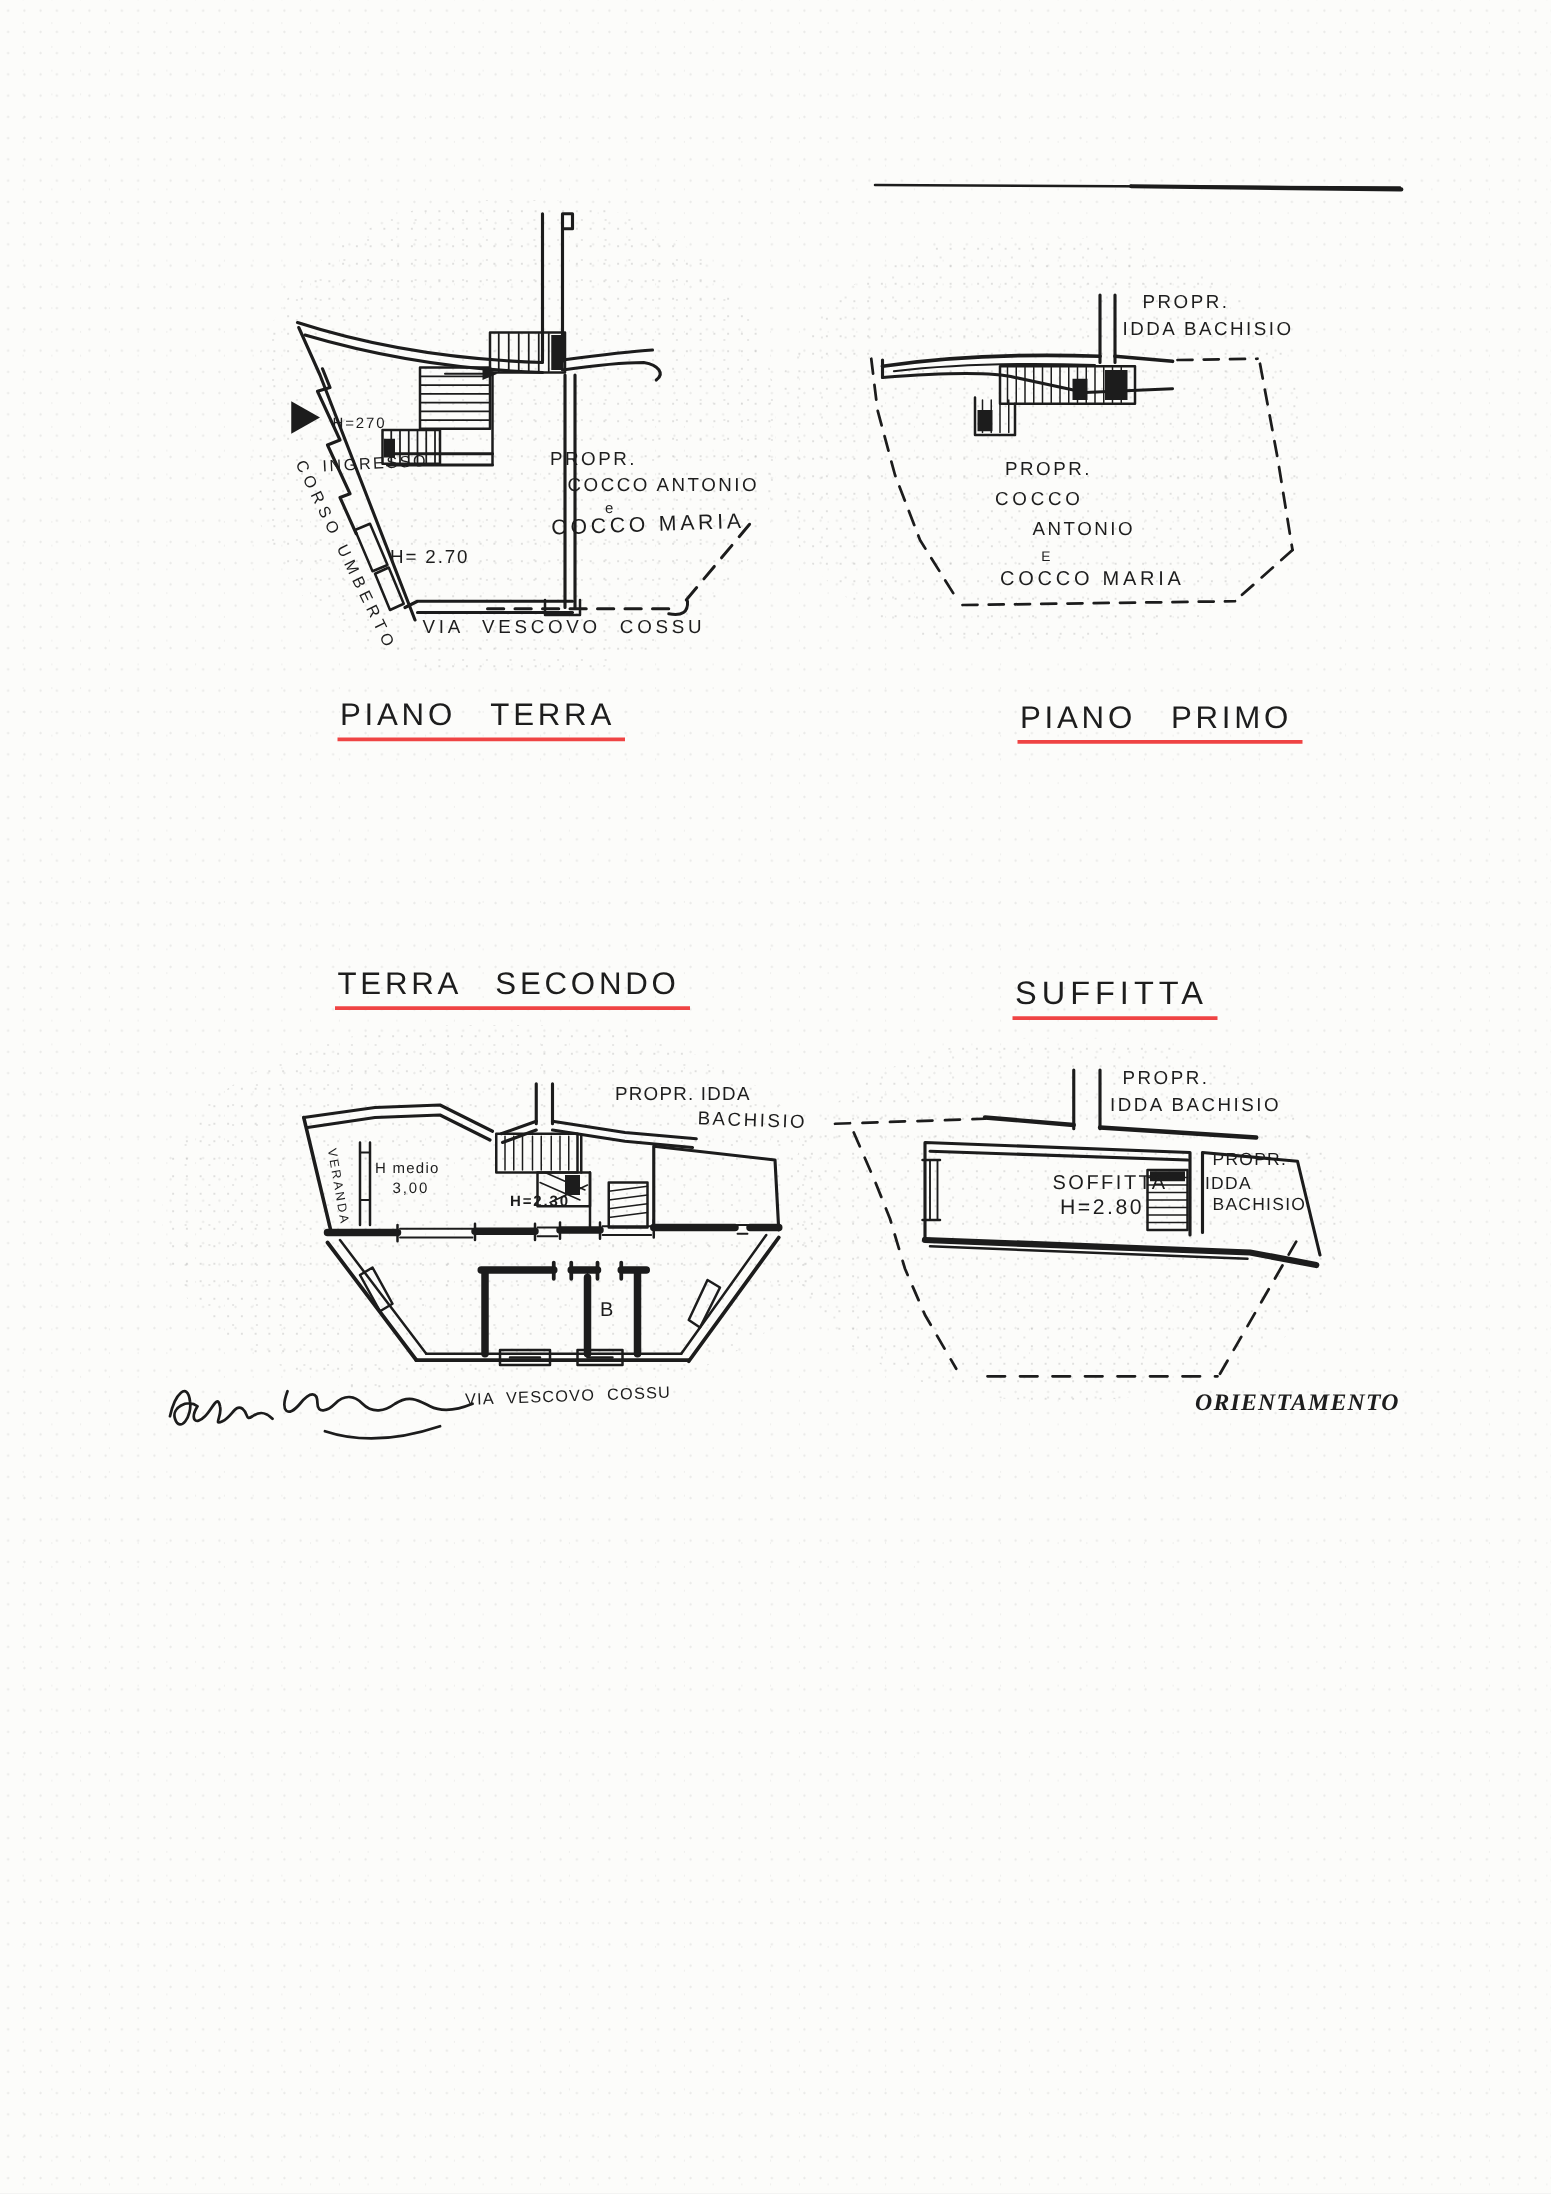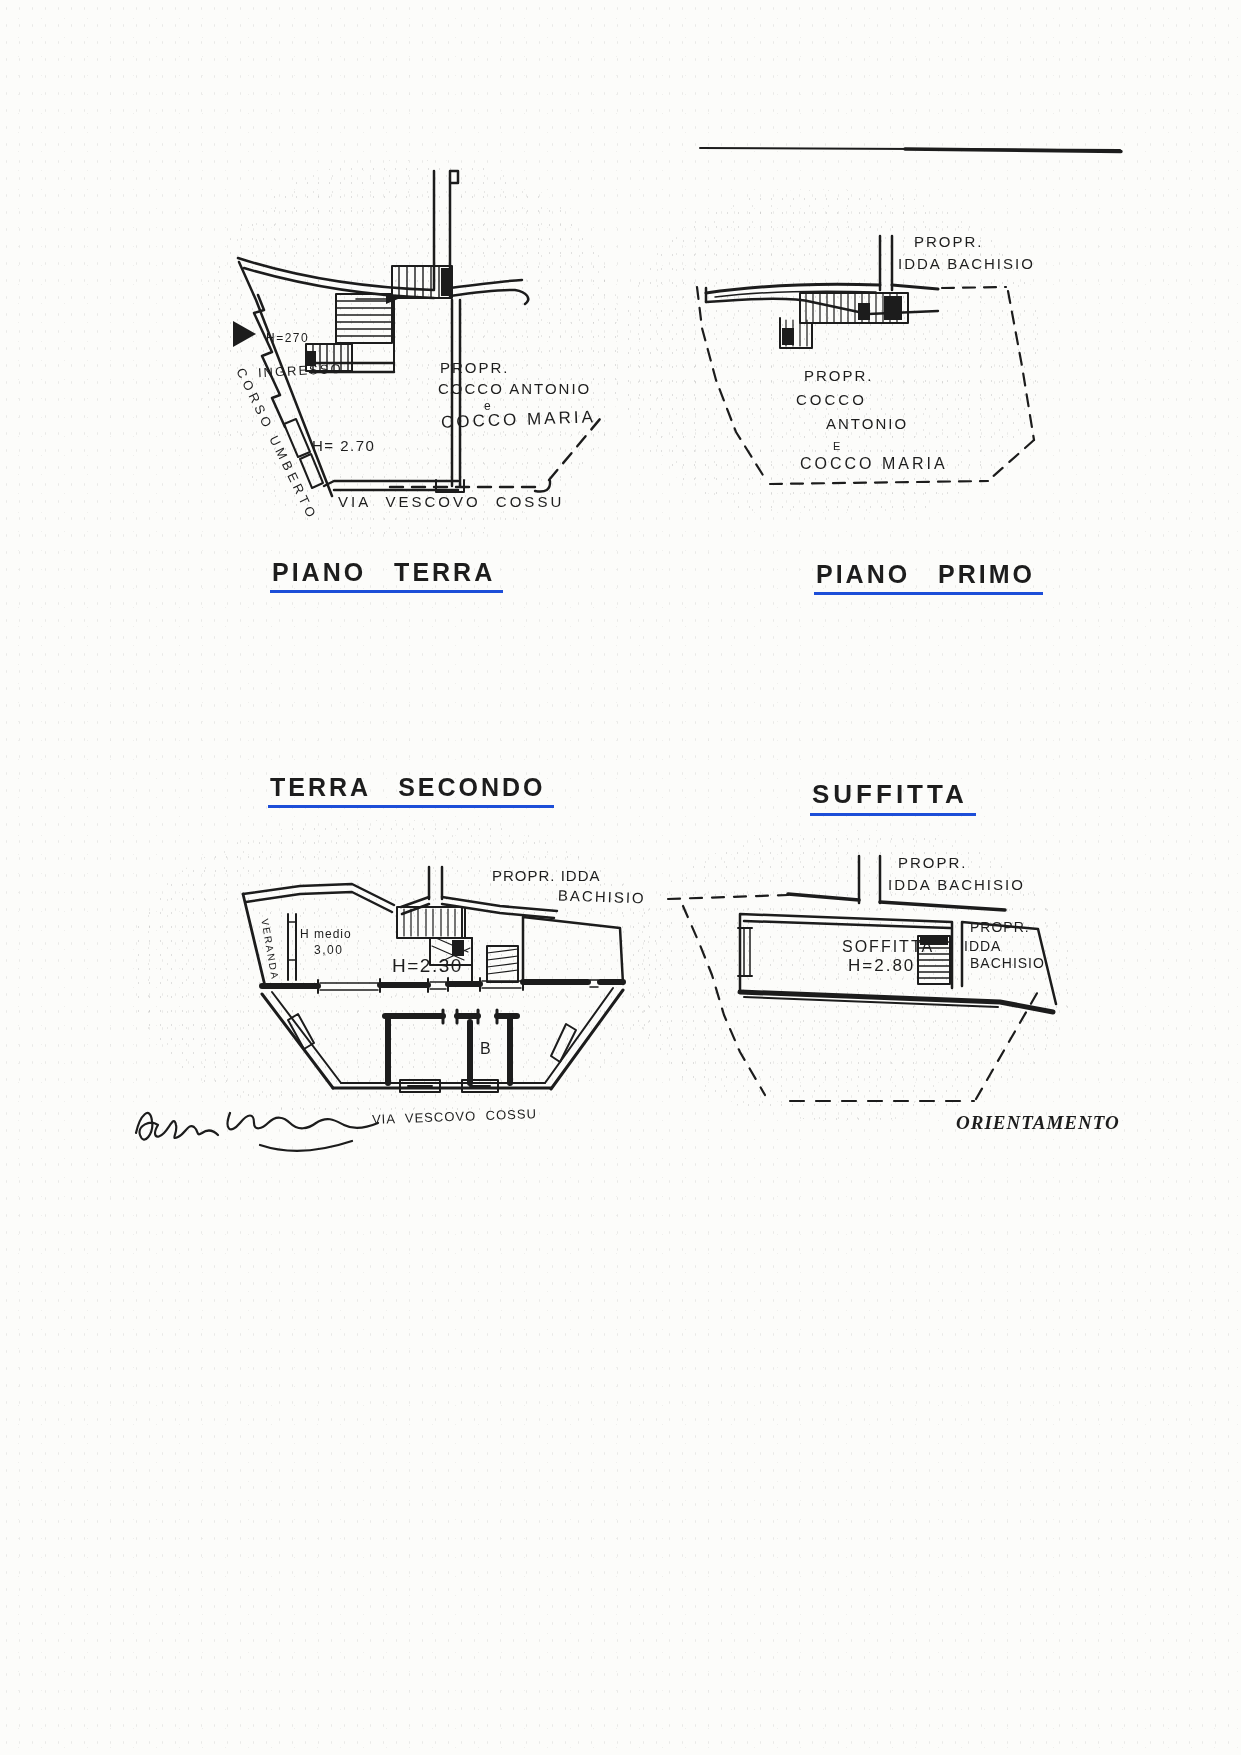--- a/index.html
+++ b/index.html
@@ -27,22 +27,22 @@
     opacity:.22;
   }
   svg.drawing{position:absolute;left:0;top:0;}
   .lbl{
     position:absolute;white-space:nowrap;line-height:1.12;
     font-family:"Liberation Sans",sans-serif;color:#1d1d1d;
     letter-spacing:1.5px;
   }
   .plan-title{
     font-size:25px;letter-spacing:3px;word-spacing:18px;
-    border-bottom:3px solid #1d4ed8;padding:0 8px 4px 2px;
-    font-weight:bold;
+    border-bottom:3px solid #ef4444;padding:0 8px 4px 2px;
+    font-weight:normal;
   }
   .serif-label{
     font-family:"Liberation Serif",serif;font-weight:bold;font-style:italic;
     font-size:19px;letter-spacing:1px;
   }
 </style>
 </head>
 <body>
 
 <div class="page">
@@ -199,42 +199,42 @@
 
       <path d="M962,922 V986 M962,922 L1038,929 M1038,929 L1056,1004"></path>
     </g>
   </svg>
 
   <div class="lbl" style="left:266px;top:332px;font-size:12px;">H=270</div>
   <div class="lbl" style="left:258px;top:364px;font-size:13px;letter-spacing:2px;transform:rotate(-3deg);">INGRESSO</div>
   <div class="lbl" style="left:246px;top:366px;font-size:13px;letter-spacing:4px;transform:rotate(64deg);transform-origin:left top;">CORSO UMBERTO</div>
   <div class="lbl" style="left:312px;top:438px;font-size:15px;">H= 2.70</div>
   <div class="lbl" style="left:440px;top:360px;font-size:15px;letter-spacing:2px;">PROPR.</div>
-  <div class="lbl" style="left:438px;top:381px;font-size:15px;letter-spacing:2px;text-align:right;">COCCO ANTONIO</div>
+  <div class="lbl" style="left:454px;top:381px;font-size:15px;letter-spacing:2px;text-align:right;">COCCO ANTONIO</div>
   <div class="lbl" style="left:484px;top:400px;font-size:12px;">e</div>
   <div class="lbl" style="left:441px;top:410px;font-size:17px;letter-spacing:3px;transform:rotate(-2deg);">COCCO MARIA</div>
   <div class="lbl" style="left:338px;top:494px;font-size:15px;letter-spacing:3px;word-spacing:8px;">VIA VESCOVO COSSU</div>
   <div class="lbl plan-title" style="left:270px;top:558px;">PIANO TERRA</div>
 
   <div class="lbl" style="left:914px;top:234px;font-size:15px;letter-spacing:2px;">PROPR.</div>
   <div class="lbl" style="left:898px;top:256px;font-size:15px;letter-spacing:2px;">IDDA BACHISIO</div>
   <div class="lbl" style="left:804px;top:368px;font-size:15px;letter-spacing:2px;">PROPR.</div>
   <div class="lbl" style="left:796px;top:392px;font-size:15px;letter-spacing:3px;">COCCO</div>
   <div class="lbl" style="left:826px;top:416px;font-size:15px;letter-spacing:2px;">ANTONIO</div>
   <div class="lbl" style="left:833px;top:440px;font-size:11px;">E</div>
   <div class="lbl" style="left:800px;top:455px;font-size:16px;letter-spacing:3px;">COCCO MARIA</div>
   <div class="lbl plan-title" style="left:814px;top:560px;">PIANO PRIMO</div>
 
   <div class="lbl plan-title" style="left:268px;top:773px;">TERRA SECONDO</div>
   <div class="lbl" style="left:492px;top:868px;font-size:15px;letter-spacing:1px;">PROPR. IDDA</div>
   <div class="lbl" style="left:558px;top:889px;font-size:15px;letter-spacing:2px;transform:rotate(2deg);">BACHISIO</div>
   <div class="lbl" style="left:270px;top:918px;font-size:10px;letter-spacing:2px;transform:rotate(80deg);transform-origin:left top;">VERANDA</div>
   <div class="lbl" style="left:300px;top:928px;font-size:12px;letter-spacing:1px;">H medio</div>
   <div class="lbl" style="left:314px;top:944px;font-size:12px;">3,00</div>
-  <div class="lbl" style="left:392px;top:955px;font-size:19px;">H=2.30</div>
+  <div class="lbl" style="left:408px;top:955px;font-size:12px;font-weight:bold;">H=2.30</div>
   <div class="lbl" style="left:480px;top:1040px;font-size:16px;">B</div>
   <div class="lbl" style="left:372px;top:1110px;font-size:13px;letter-spacing:1px;word-spacing:5px;transform:rotate(-2deg);">VIA VESCOVO COSSU</div>
 
   <div class="lbl plan-title" style="left:810px;top:780px;letter-spacing:4px;font-size:26px;">SUFFITTA</div>
   <div class="lbl" style="left:898px;top:855px;font-size:15px;letter-spacing:2px;">PROPR.</div>
   <div class="lbl" style="left:888px;top:877px;font-size:15px;letter-spacing:2px;">IDDA BACHISIO</div>
   <div class="lbl" style="left:842px;top:938px;font-size:16px;letter-spacing:2px;">SOFFITTA</div>
   <div class="lbl" style="left:848px;top:956px;font-size:17px;letter-spacing:2px;">H=2.80</div>
   <div class="lbl" style="left:970px;top:920px;font-size:14px;letter-spacing:1px;">PROPR.</div>
   <div class="lbl" style="left:964px;top:939px;font-size:14px;letter-spacing:1px;">IDDA</div>

